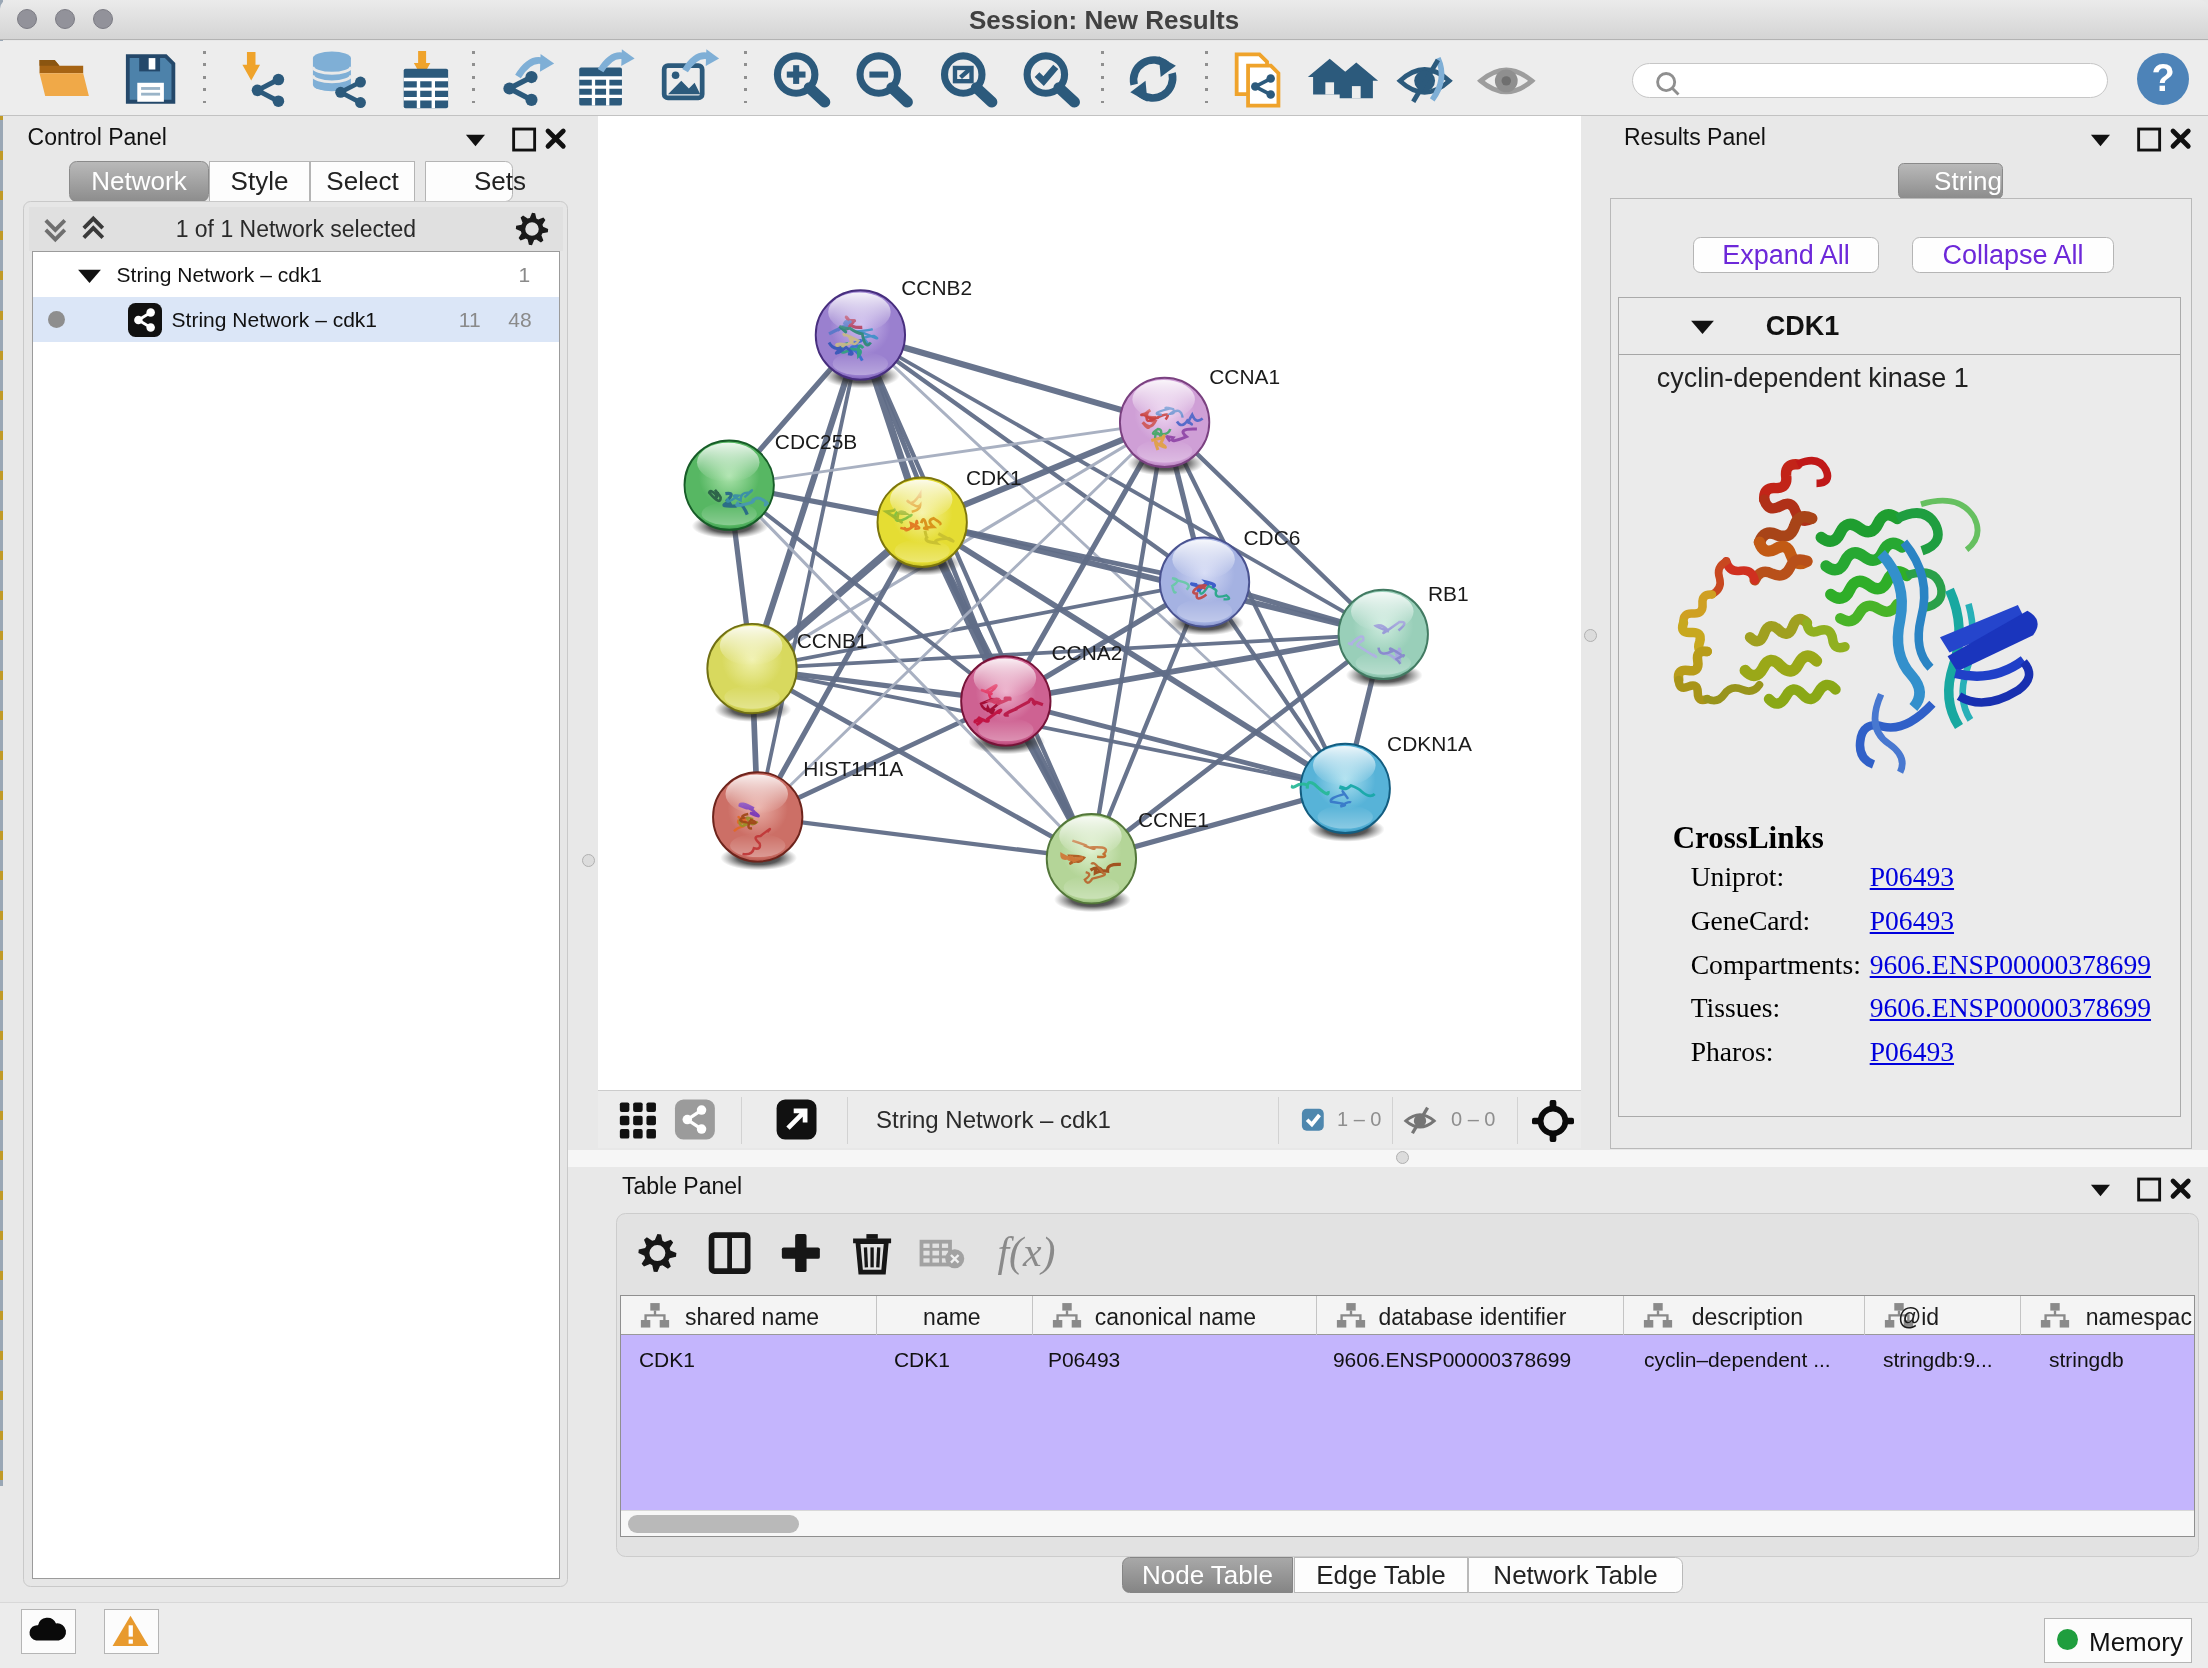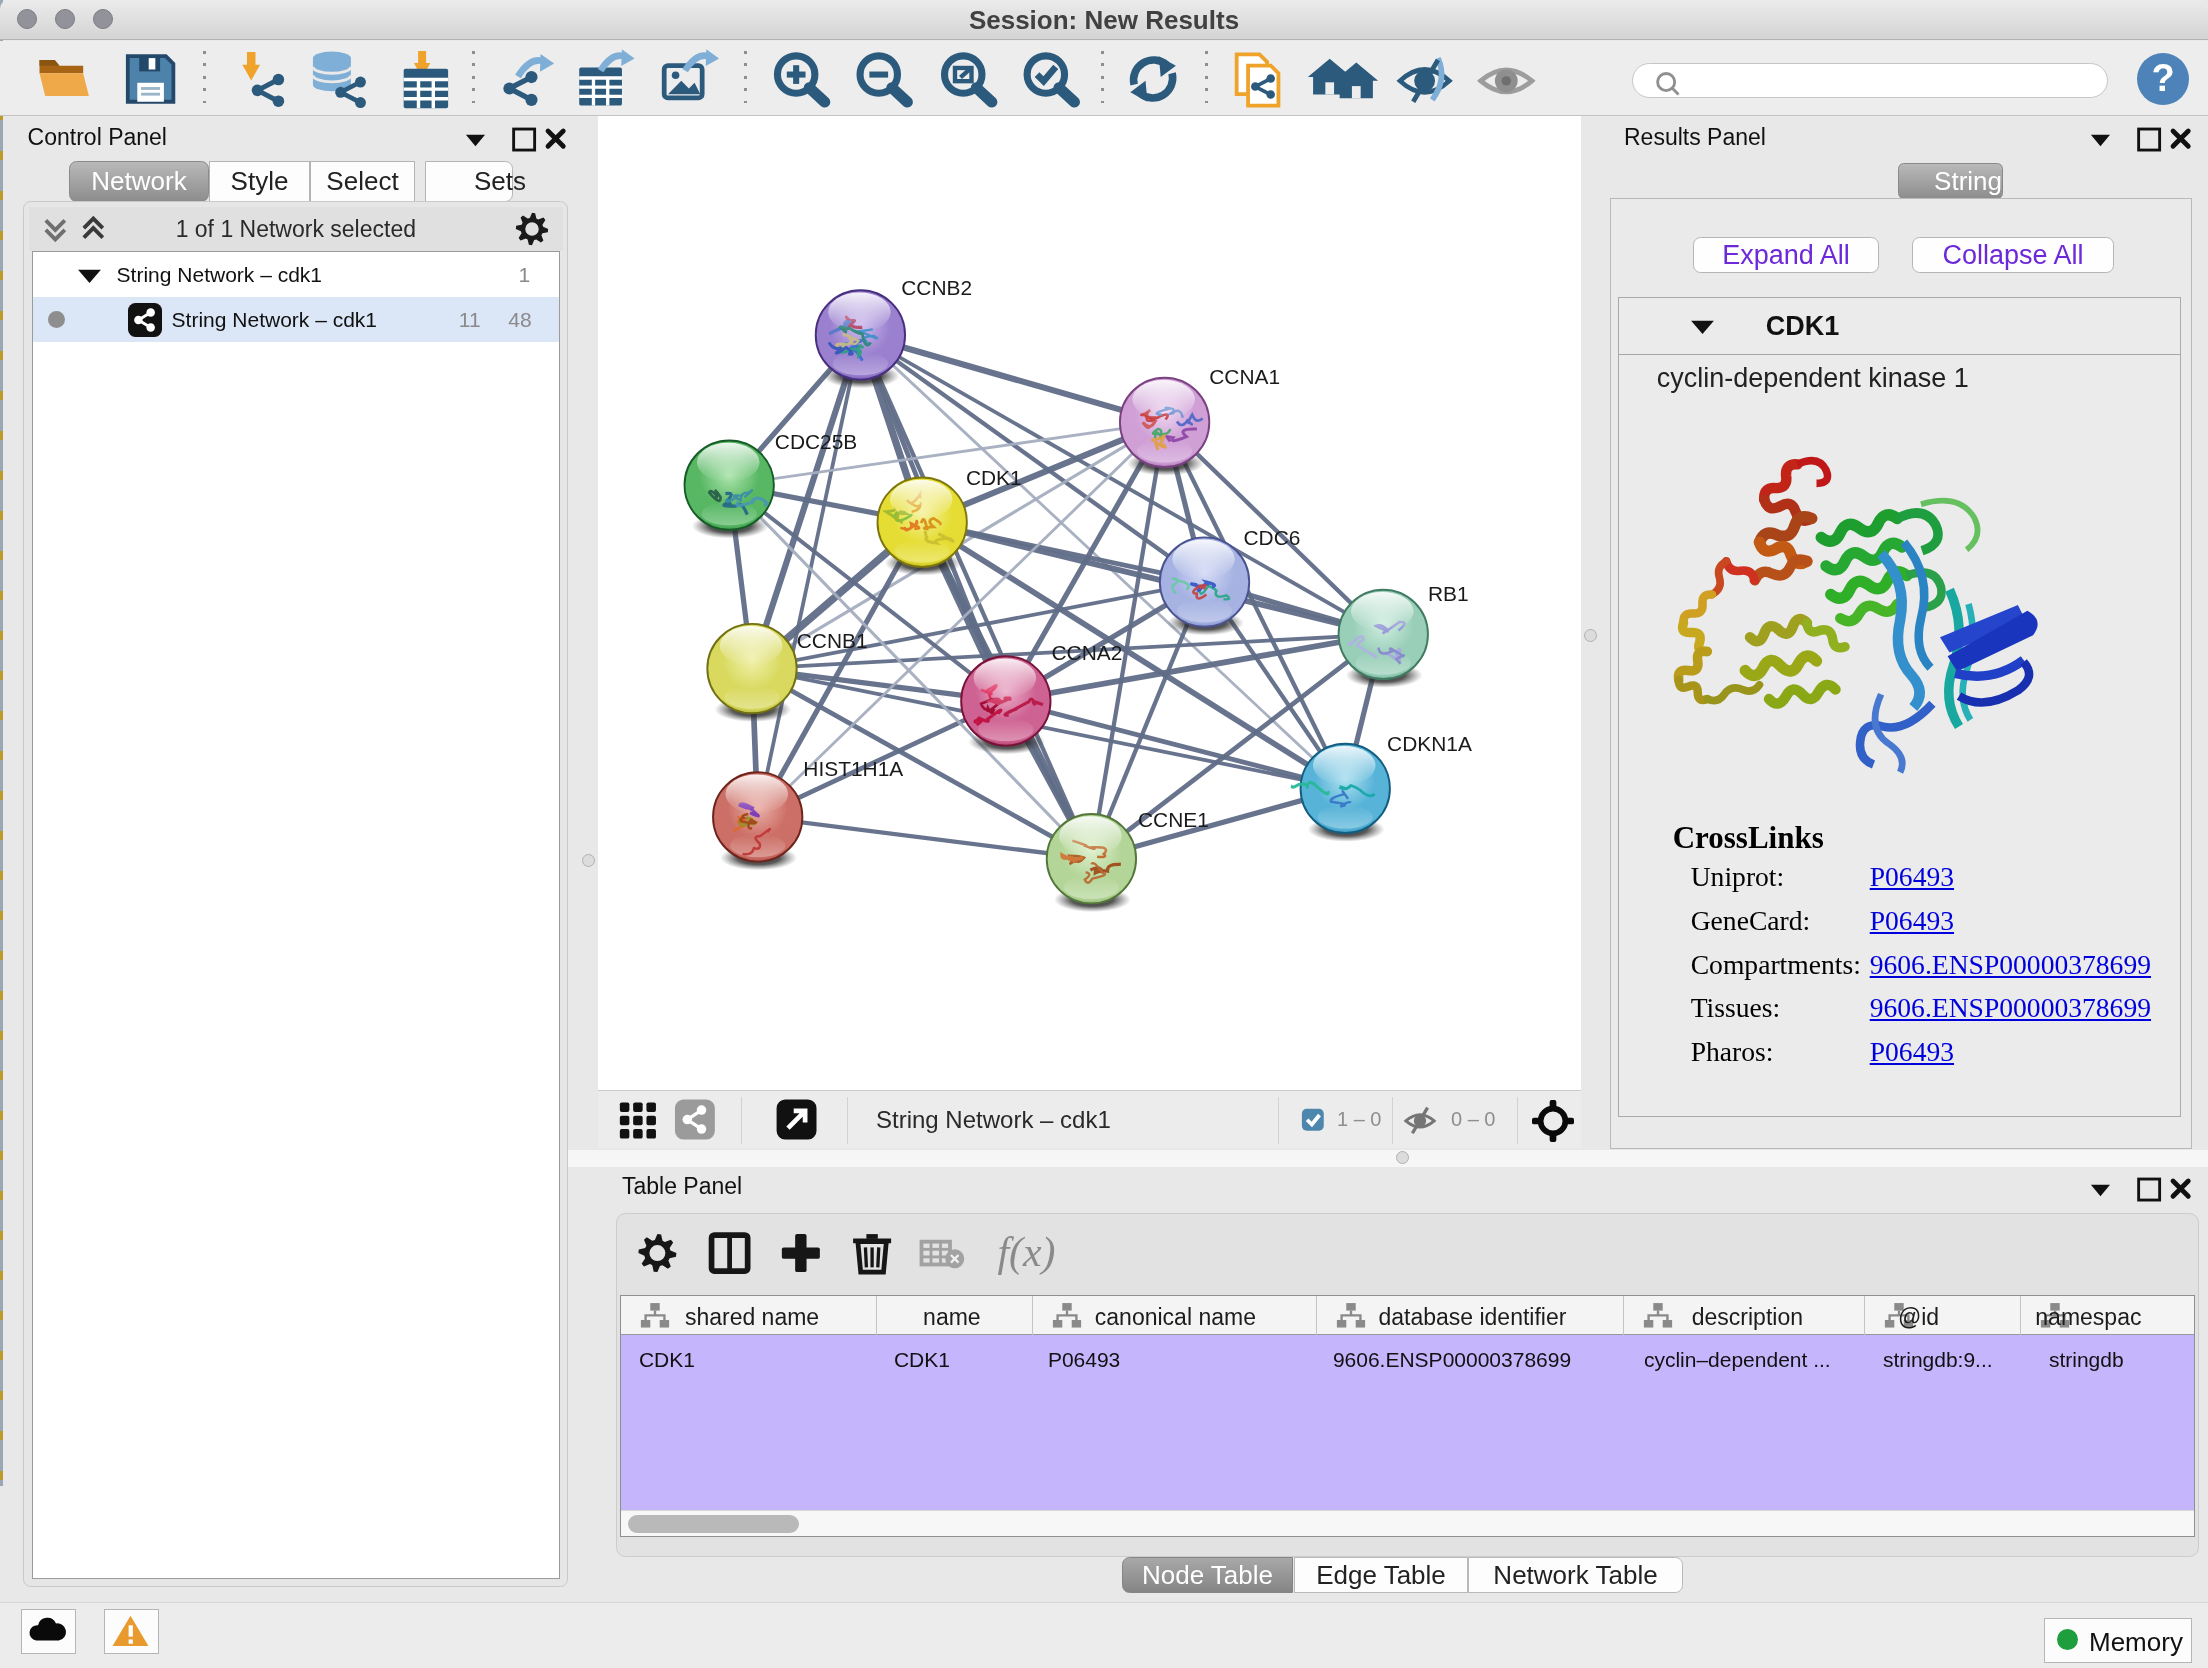--- a/index.html
+++ b/index.html
@@ -808,21 +808,21 @@
 </svg>
 <div class="th" style="left:1277px;width:95px;text-align:left;white-space:nowrap">@id</div>
 <svg width="32" height="28.5" style="position:absolute;left:1418px;top:5.7px" viewBox="0 0 34 30">
 <g fill="#8a8a8a">
             <rect x="12" y="1" width="10" height="8"></rect>
             <rect x="2" y="19" width="10" height="8"></rect>
             <rect x="22" y="19" width="10" height="8"></rect>
           </g>
 <path d="M 17 9 L 17 14 M 7 19 L 7 14 L 27 14 L 27 19" stroke="#8a8a8a" stroke-width="2.5" fill="none"></path>
 </svg>
-<div class="th" style="left:1396px;width:143px;text-align:center;white-space:nowrap">namespac</div>
+<div class="th" style="left:1428px;width:143px;text-align:right;white-space:nowrap">namespac</div>
 </div>
 <div class="td" style="left:18px;white-space:nowrap">CDK1</div>
 <div class="td" style="left:273px;white-space:nowrap">CDK1</div>
 <div class="td" style="left:427px;white-space:nowrap">P06493</div>
 <div class="td" style="left:712px;white-space:nowrap">9606.ENSP00000378699</div>
 <div class="td" style="left:1023px;white-space:nowrap">cyclin–dependent ...</div>
 <div class="td" style="left:1262px;white-space:nowrap">stringdb:9...</div>
 <div class="td" style="left:1428px;white-space:nowrap">stringdb</div>
     <div id="hscroll">
         <div id="hthumb"></div>

